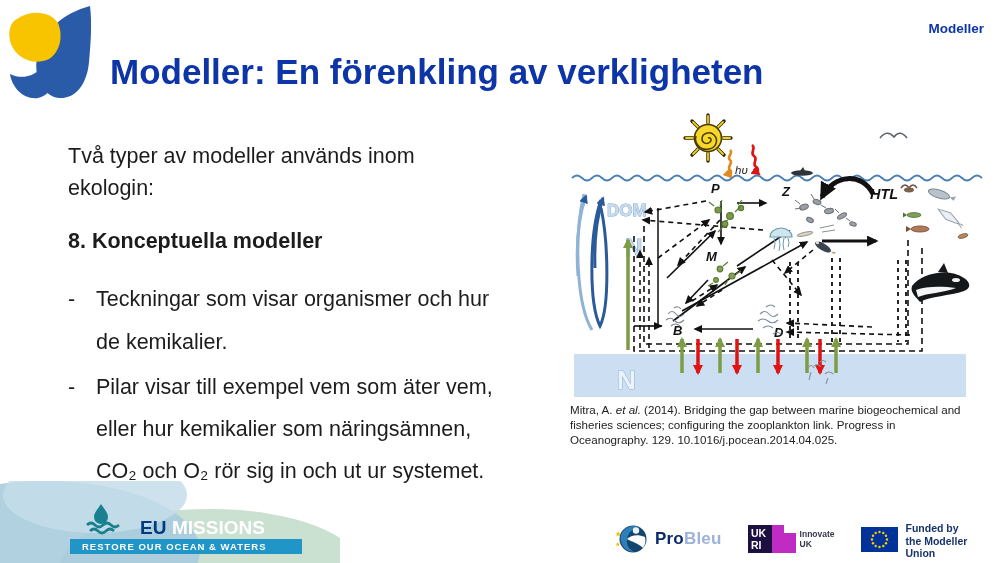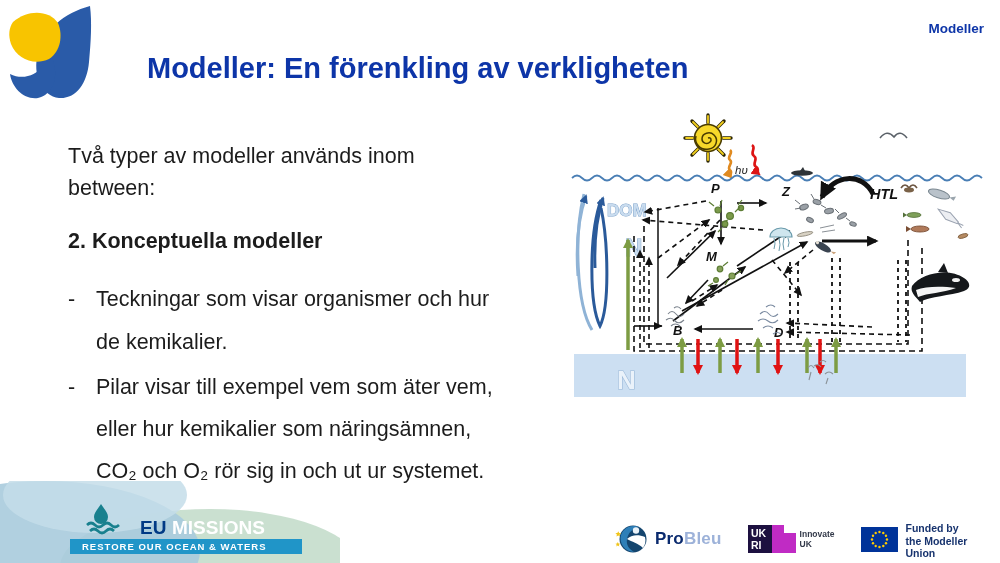--- a/index.html
+++ b/index.html
@@ -1,21 +1,21 @@
 <!DOCTYPE html>
 <html><head>
 <meta charset="utf-8">
 <style>
   * { margin:0; padding:0; box-sizing:border-box; }
   html,body { width:1000px; height:563px; }
   body { font-family:"Liberation Sans","DejaVu Sans",sans-serif; background:#fff; overflow:hidden; }
   .slide { position:relative; width:1000px; height:563px; background:#fff; overflow:hidden; }
 
   .corner-label { position:absolute; top:21px; right:16px; font-size:13.5px; font-weight:bold; color:#0d35a8; }
-  .page-title { position:absolute; left:110px; top:52px; font-size:29px; font-weight:bold; color:#0d35a8;margin-left:37px; }
+  .page-title { position:absolute; left:110px; top:52px; font-size:35px; font-weight:bold; color:#0d35a8; }
 
   .brand-logo { position:absolute; left:0; top:0; }
 
   .textcol { position:absolute; color:#1c1c1c; }
   .intro   { left:68px; top:140px; font-size:21.5px; line-height:32px; }
   .heading { left:68px; top:227px; font-size:21.5px; line-height:28px; font-weight:bold; }
   .bullet  { display:flex; font-size:21.5px; line-height:43px; }
   .bullet1 { left:68px; top:278px; }
   .bullet2 { left:68px; top:366px; line-height:42px; }
   .bullet .dash { width:28px; flex:0 0 28px; }
@@ -46,23 +46,23 @@
     <path d="M90,6 C64,13 44,30 38,52 C32,76 42,96 59,98 C76,99 87,84 89,62 C91,41 92,22 90,6 Z" fill="#2a5ba8"></path>
     <path d="M52,58 C60,78 52,95 38,98 C24,100 12,88 10,74 C22,80 36,76 42,66 Z" fill="#2a5ba8"></path>
     <path d="M13,22 C28,9 49,10 58,23 C63,35 61,51 49,59 C34,66 17,59 11,44 C8,35 9,28 13,22 Z" fill="#f8c400"></path>
   </svg>
 
   <div class="corner-label">Modeller</div>
   <div class="page-title">Modeller: En förenkling av verkligheten</div>
 
   <div class="textcol intro">
     <div>Två typer av modeller används inom</div>
-    <div>between:</div>
+    <div>ekologin:</div>
   </div>
-  <div class="textcol heading">2. Konceptuella modeller</div>
+  <div class="textcol heading">8. Konceptuella modeller</div>
   <div class="textcol bullet bullet1">
     <div class="dash">-</div>
     <div>
       <div>Teckningar som visar organismer och hur</div>
       <div>de kemikalier.</div>
     </div>
   </div>
   <div class="textcol bullet bullet2">
     <div class="dash">-</div>
     <div>
@@ -282,20 +282,21 @@
       <path d="M98,206 q4,-5 8,0 q4,5 8,0 M96,212 q5,-4 9,1 q4,4 9,-1 M101,218 q4,-4 9,0 M104,200 q4,-3 7,1"></path>
     </g>
     <g stroke="#7a8aa0" stroke-width="1.1" fill="none">
       <path d="M190,206 q5,-5 9,0 q4,5 9,0 M188,213 q5,-4 10,0 q5,4 10,-1 M193,220 q5,-4 10,0 M196,199 q5,-4 9,0 M203,226 q4,-3 8,0"></path>
     </g>
     <g stroke="#8a9298" stroke-width="1.1" fill="none">
       <path d="M238,260 q3,-5 6,0 M241,264 l-2,8 M244,258 q4,-3 7,1 M255,266 q4,-4 8,0 M258,270 l-2,6 M250,254 q3,-3 6,0"></path>
     </g>
   </svg>
 
+  <div class="citation"><span>Mitra, A. </span><span class="etal">et al.</span><span> (2014). Bridging the gap between marine biogeochemical and fisheries sciences; configuring the zooplankton link. Progress in Oceanography. 129. 10.1016/j.pocean.2014.04.025.</span></div>
 
   <svg class="footer-shapes" width="340" height="82" viewBox="0 0 340 82">
     <ellipse cx="210" cy="86" rx="150" ry="58" fill="#bdd8c4" opacity="0.8"></ellipse>
     <ellipse cx="45" cy="70" rx="155" ry="70" fill="#a8cbdd" opacity="0.9"></ellipse>
     <ellipse cx="95" cy="14" rx="92" ry="38" fill="#c4dde9" opacity="0.85"></ellipse>
   </svg>
   <svg class="eu-missions" width="340" height="82" viewBox="0 0 340 82">
     <g>
       <path d="M101,23 c4,6 7,9 7,13 a7,7 0 0 1 -14,0 c0,-4 3,-7 7,-13 Z" fill="#18808e"></path>
       <path d="M87,44 q4,-4 8,0 q4,4 8,0 q4,-4 8,0 q4,4 8,0" stroke="#18808e" stroke-width="2.6" fill="none"></path>

